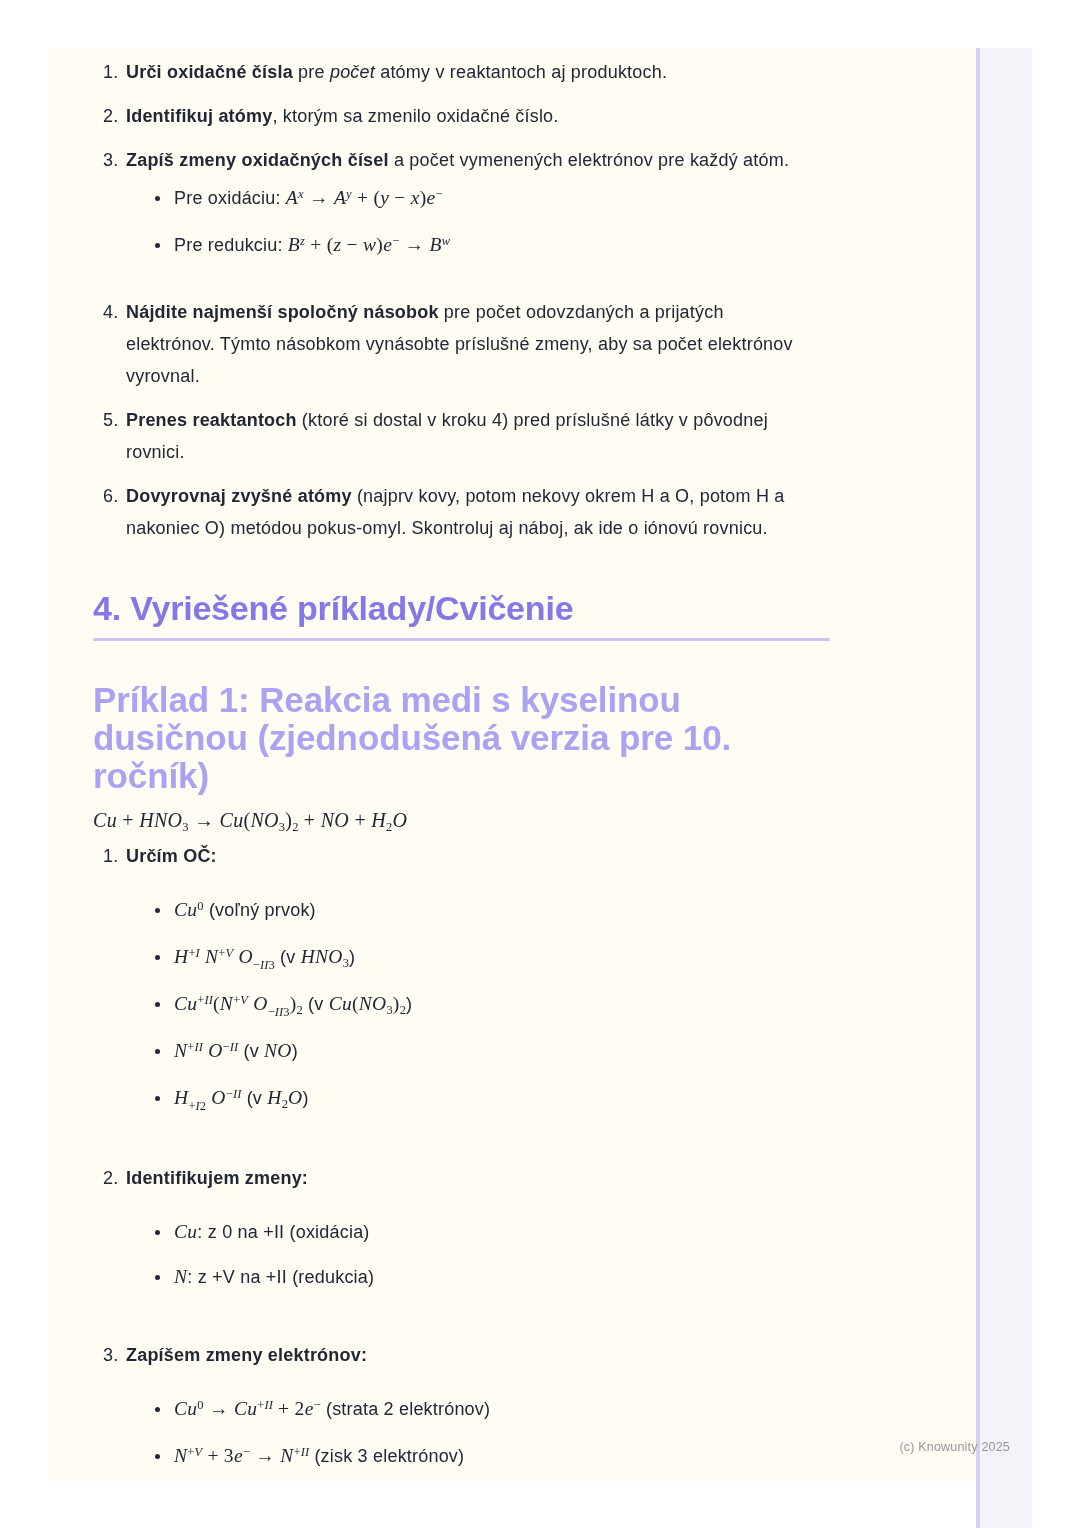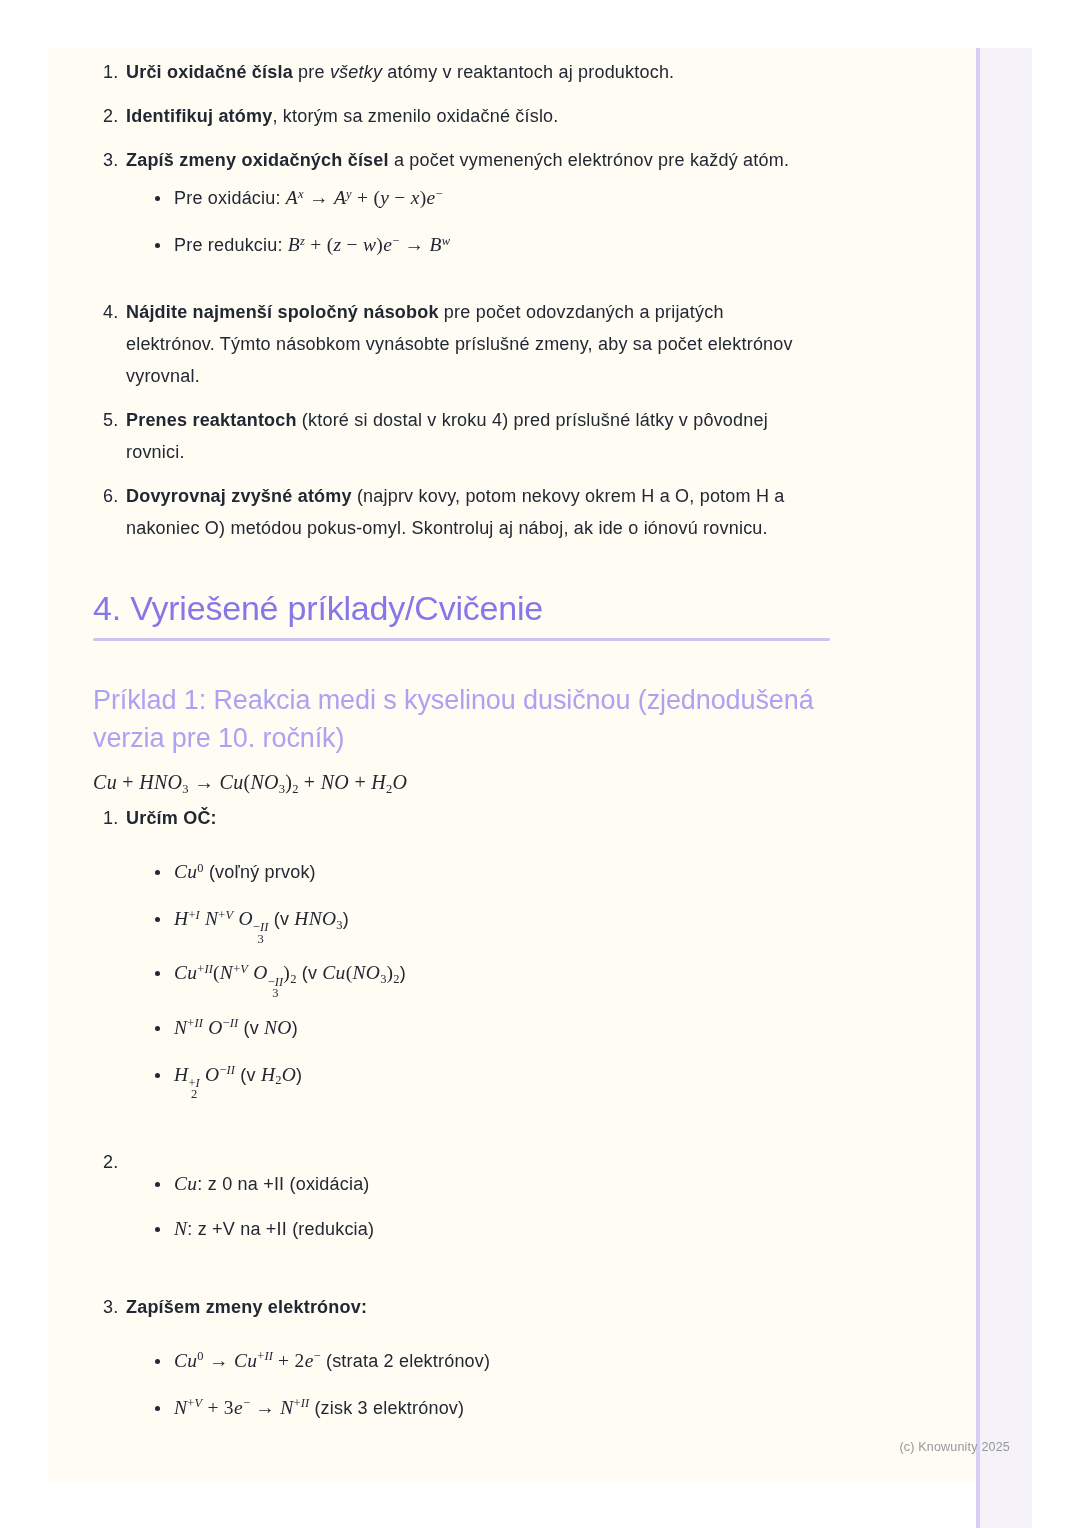--- a/index.html
+++ b/index.html
@@ -37,58 +37,58 @@
     border-radius:50%;background:var(--text);
   }
   .bullets>li:last-child{margin-bottom:0}
   .list-a .bullets{margin-top:6px;margin-bottom:8px}
   .list-a .bullets>li{line-height:32px;margin-bottom:13px}
   .list-b .bullets{margin-top:21px}
   .list-b .bullets>li{line-height:34px;margin-bottom:11px}
   .list-b .bullets>li::before{top:15px}
   
   h2.section-heading{
-    margin:32px 0 10px 0;font-size:34px;line-height:40px;font-weight:400;
+    margin:32px 0 10px 0;font-size:34px;line-height:40px;font-weight:700;
     color:var(--heading);letter-spacing:-.2px;
   }
   .rule{height:3px;width:737px;background:var(--rule);border-radius:2px}
   h3.example-heading{
-    margin:40px 0 0 0;font-size:27px;line-height:38px;font-weight:400;
+    margin:40px 0 0 0;font-size:35px;line-height:38px;font-weight:700;
     color:var(--subheading);letter-spacing:-.1px;max-width:737px;
   }
   
   .equation{margin-top:8px;line-height:34px}
   .equation .math{font-size:20px}
   .math{font-family:"Liberation Serif",serif;font-size:19.5px;letter-spacing:.3px}
   .mi{font-style:italic}
   .msup,.msub{font-size:12.5px;position:relative;letter-spacing:.1px}
   .msup{top:-.52em}
   .msub{top:.28em}
   .stack{
-    display:inline-flex;flex-direction:column;align-items:center;
+    display:inline-flex;align-items:flex-start;
     font-size:12.5px;line-height:11.5px;vertical-align:-.5em;letter-spacing:.1px;
   }
   
   .edge-line{position:absolute;left:976px;top:48px;width:4px;height:1480px;background:var(--edge)}
   .side-strip{position:absolute;left:980px;top:48px;width:52px;height:1480px;background:var(--strip)}
   .watermark{
     position:absolute;top:1440px;right:70px;z-index:5;
     font-size:12.5px;letter-spacing:.2px;color:var(--wm);
   }
 </style>
 </head>
 <body style="background: rgb(255, 255, 255);">
 
 <div class="card">
   <div class="content">
       <ol class="olist list-a">
         <li>
           <span class="num">1.</span>
           <div class="li-body">
-            <p class="li-text"><strong>Urči oxidačné čísla</strong> pre <em>všetky</em> atómy v reaktantoch aj produktoch.</p>
+            <p class="li-text"><strong>Urči oxidačné čísla</strong> pre <em>počet</em> atómy v reaktantoch aj produktoch.</p>
           </div>
         </li>
         <li>
           <span class="num">2.</span>
           <div class="li-body">
             <p class="li-text"><strong>Identifikuj atómy</strong>, ktorým sa zmenilo oxidačné číslo.</p>
           </div>
         </li>
         <li>
           <span class="num">3.</span>
@@ -142,20 +142,21 @@
               <li><span class="math"><span class="mi">H</span><span class="stack">
                     <span class="s-sup">+<span class="mi">I</span></span>
                     <span class="s-sub">2</span>
                   </span> <span class="mi">O</span><span class="msup">−<span class="mi">II</span></span></span> (v <span class="math"><span class="mi">H</span><span class="msub">2</span><span class="mi">O</span></span>)</li>
             </ul>
           </div>
         </li>
         <li>
           <span class="num">2.</span>
           <div class="li-body">
+            <p class="li-text"><strong>Identifikujem zmeny:</strong></p>
             <ul class="bullets">
               <li><span class="math"><span class="mi">Cu</span></span>: z 0 na +II (oxidácia)</li>
               <li><span class="math"><span class="mi">N</span></span>: z +V na +II (redukcia)</li>
             </ul>
           </div>
         </li>
         <li>
           <span class="num">3.</span>
           <div class="li-body">
             <p class="li-text"><strong>Zapíšem zmeny elektrónov:</strong></p>

